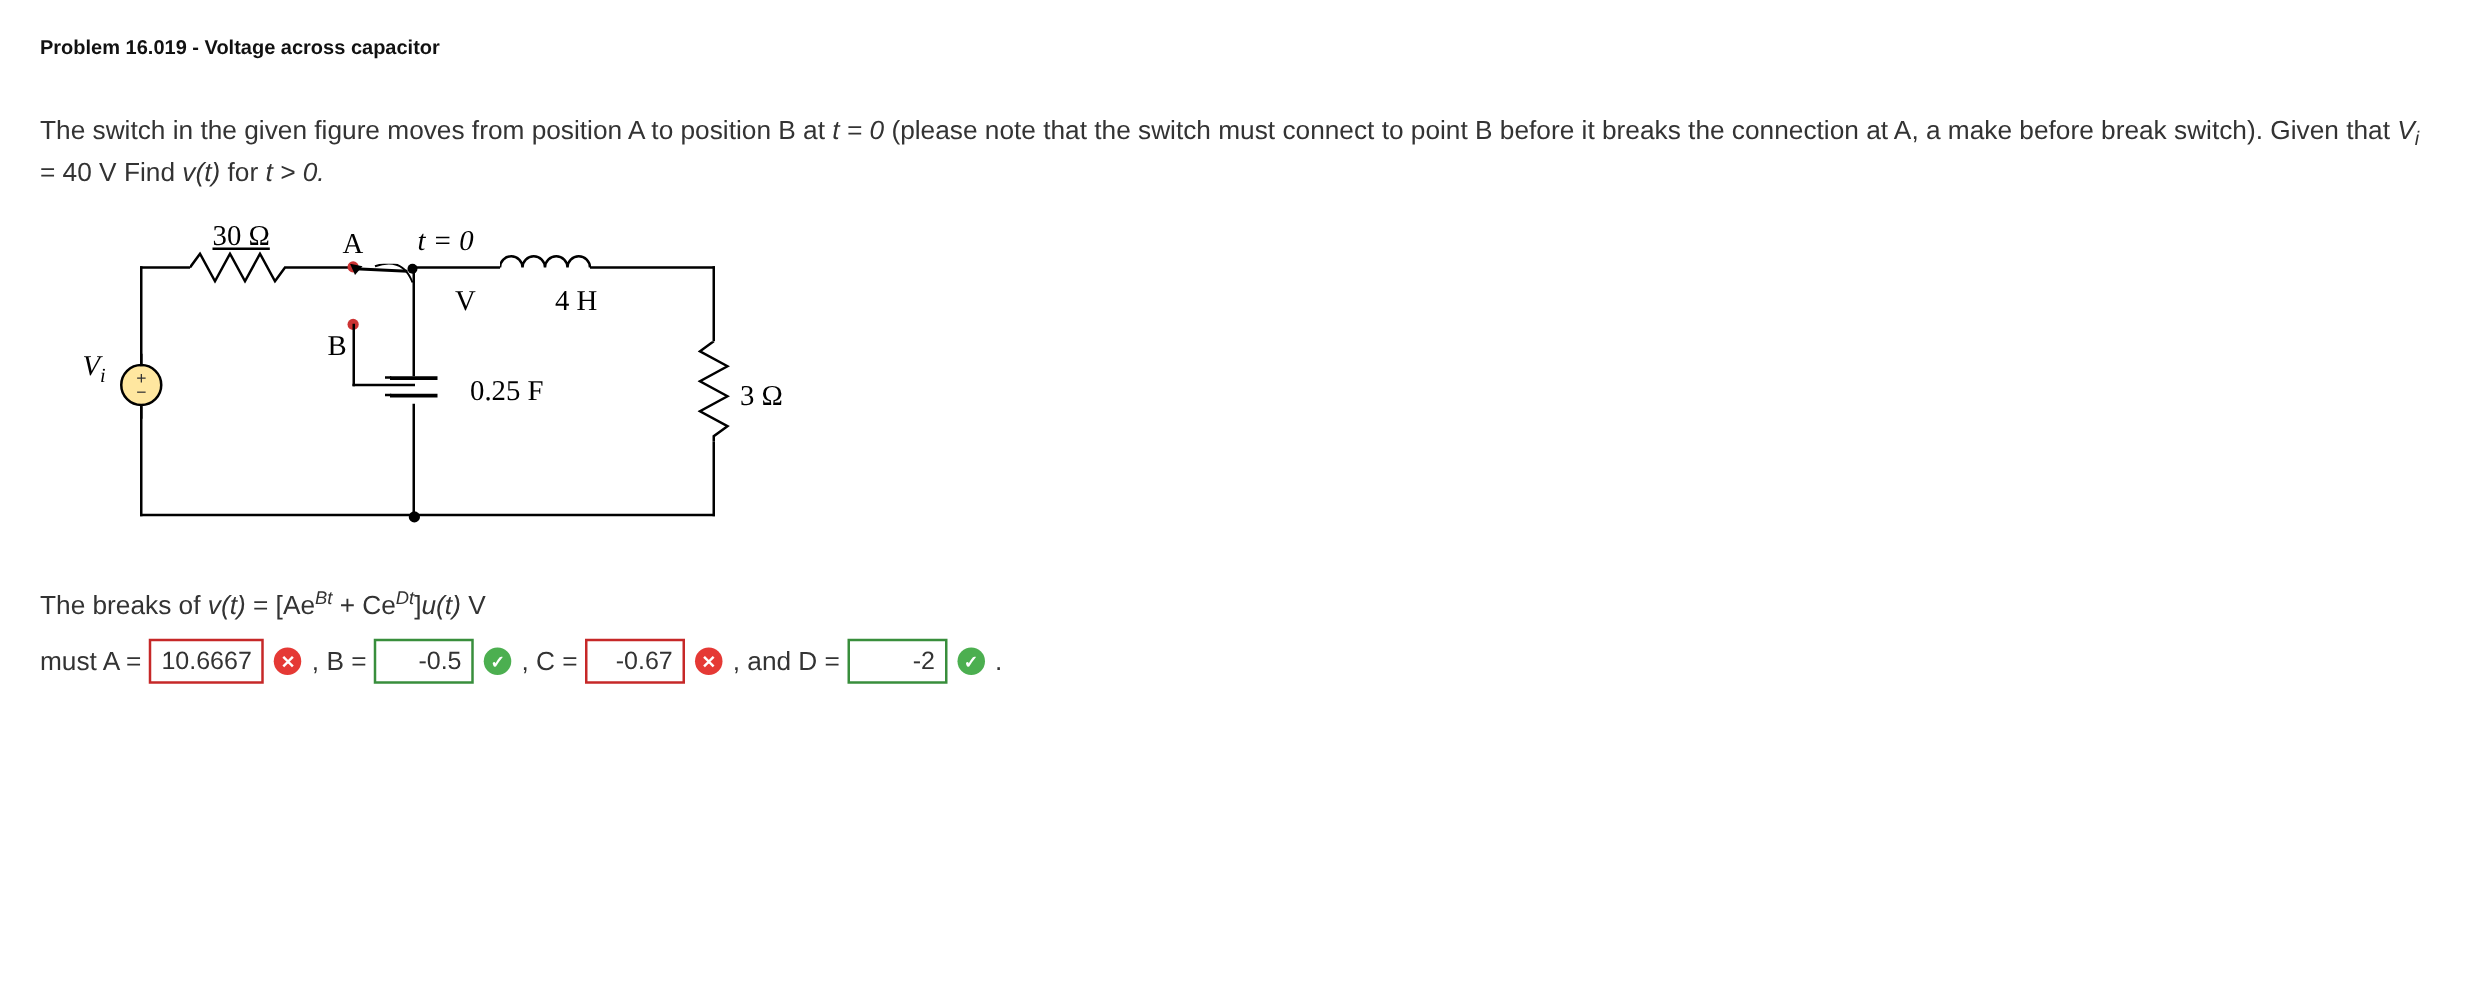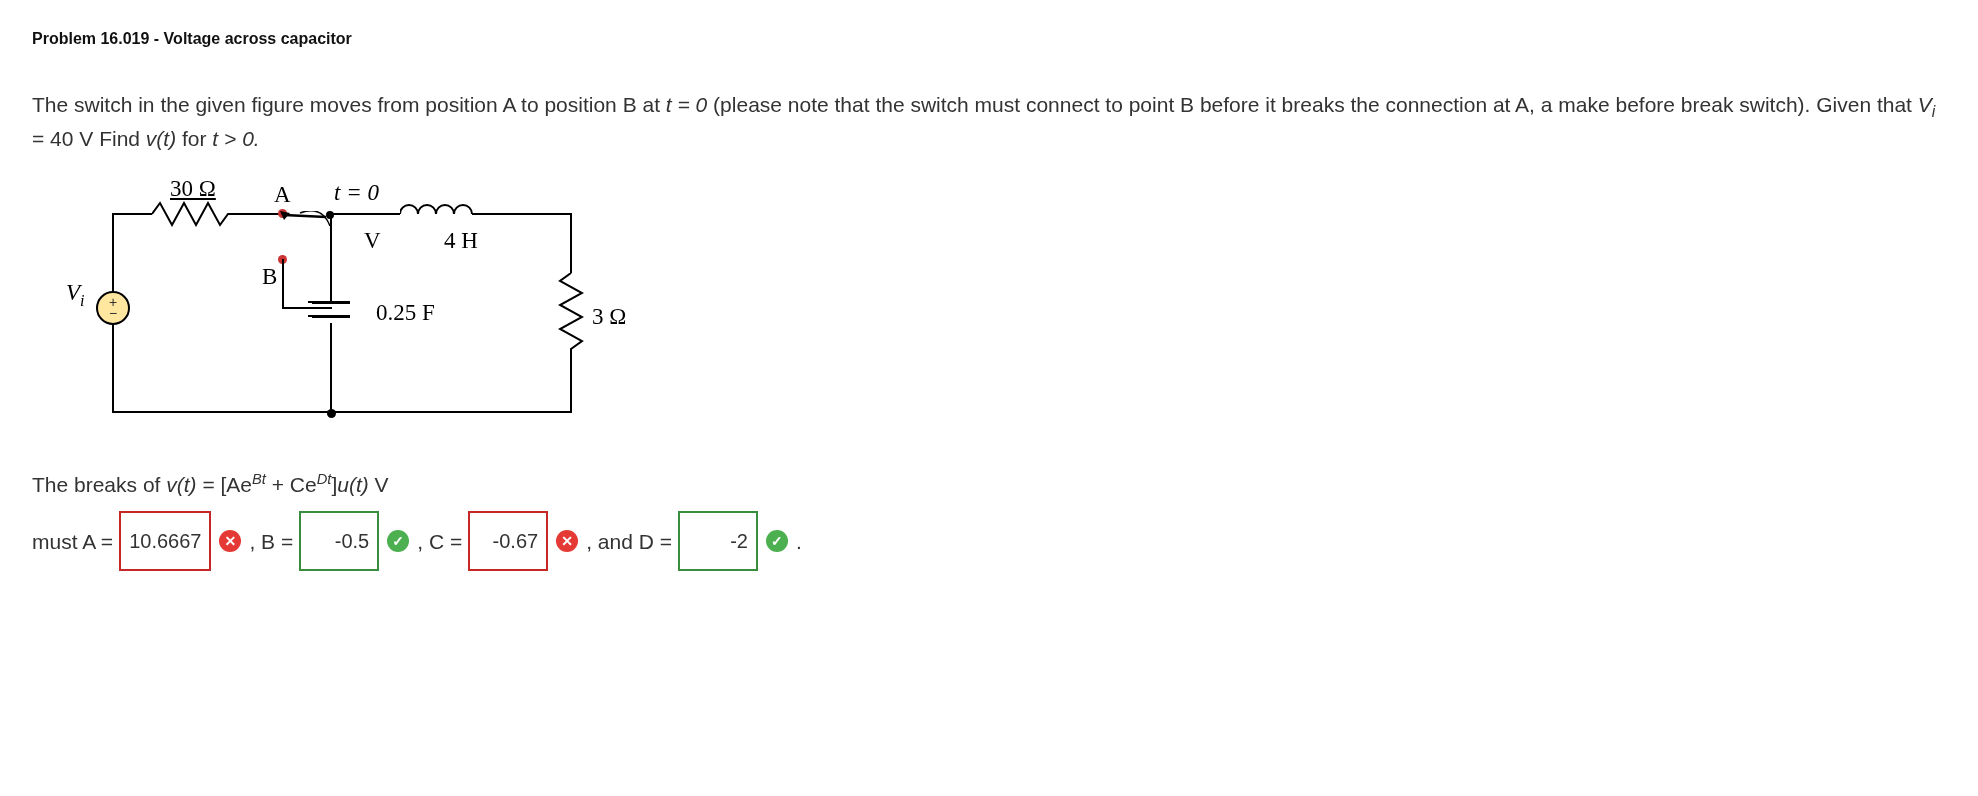--- a/index.html
+++ b/index.html
@@ -53,21 +53,21 @@
     .eqline {
       margin-bottom: 12px;
       font-family: Arial, sans-serif;
       font-size: 21px;
     }
     .eqline i { font-style: italic; }
     .sup { vertical-align: super; font-size: 0.7em; text-align: center; }
     .ans-input {
       display: inline-block;
       border: 2px solid;
-      padding: 14px 8px;
+      padding: 2px 8px;
       min-width: 80px;
       text-align: right;
       font-size: 20px;
       margin: 0 2px;
       vertical-align: middle;
     }
     .correct { border-color: #388e3c; }
     .incorrect { border-color: #c62828; }
     .status-icon {
       display: inline-flex;

